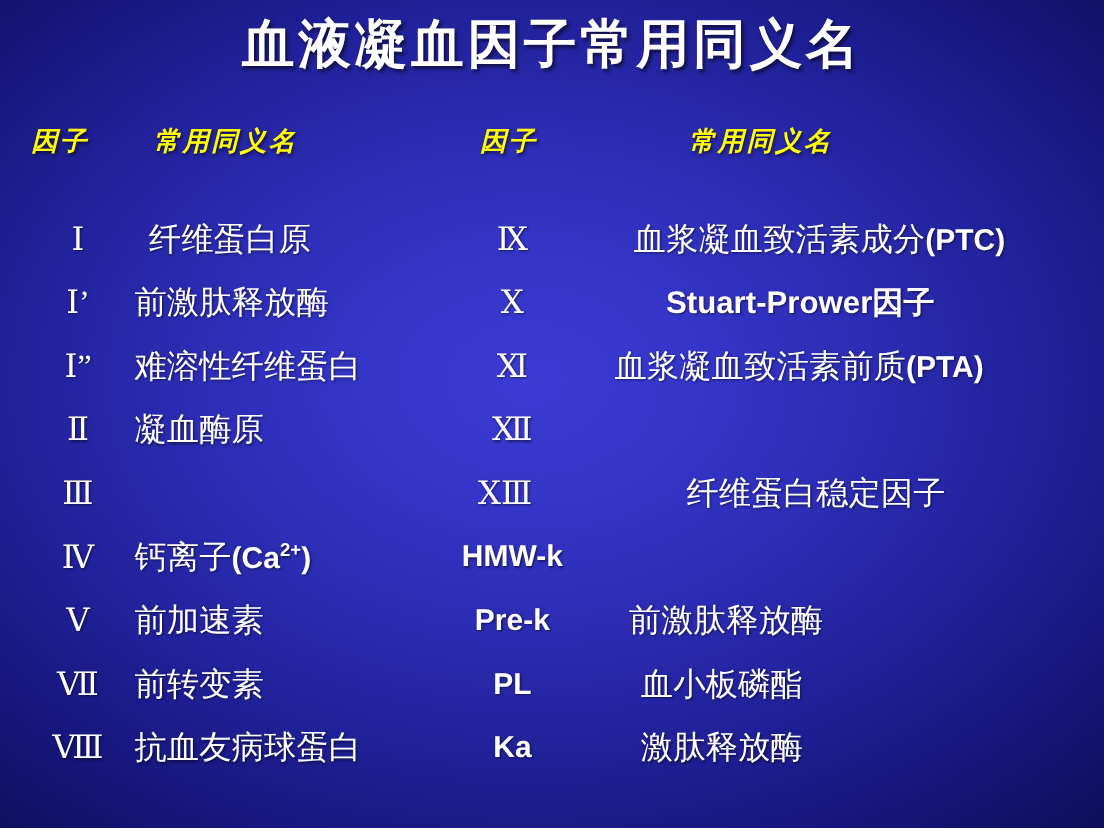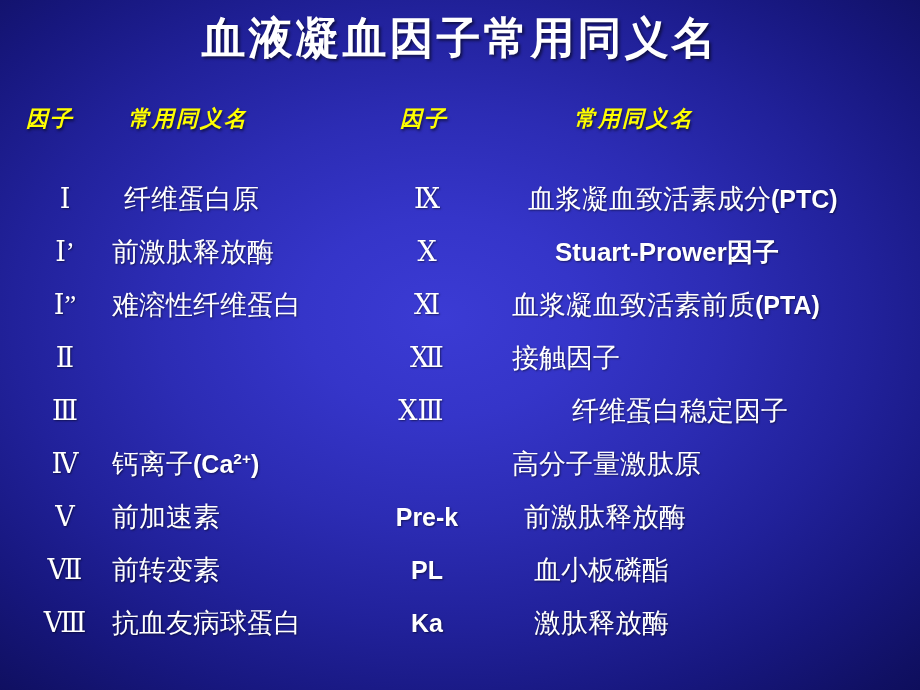--- a/index.html
+++ b/index.html
@@ -160,34 +160,34 @@
 
     <div class="trow">
       <div class="cell cell-factor c-f1">Ⅰ”</div>
       <div class="cell cell-name c-n1">难溶性纤维蛋白</div>
       <div class="cell cell-factor c-f2">Ⅺ</div>
       <div class="cell cell-name c-n2"><span>血浆凝血致活素前质</span><span class="bold-latin">(PTA)</span></div>
     </div>
 
     <div class="trow">
       <div class="cell cell-factor c-f1">Ⅱ</div>
+      <div class="cell cell-name c-n1">凝血酶原</div>
       <div class="cell cell-factor c-f2">Ⅻ</div>
-      <div class="cell cell-name c-n2">接触因子</div>
     </div>
 
     <div class="trow">
       <div class="cell cell-factor c-f1">Ⅲ</div>
       <div class="cell cell-factor c-f2" style="left:378px;">ⅩⅢ</div>
       <div class="cell cell-name c-n2" style="left:528px;margin-left:44px;">纤维蛋白稳定因子</div>
     </div>
 
     <div class="trow">
       <div class="cell cell-factor c-f1">Ⅳ</div>
       <div class="cell cell-name c-n1"><span>钙离子</span><span class="bold-latin">(Ca</span><span class="bold-latin"><sup>2+</sup></span><span class="bold-latin">)</span></div>
-      <div class="cell cell-name c-n2">高分子量激肽原</div>
+      <div class="cell cell-factor latin c-f2">HMW-k</div>
     </div>
 
     <div class="trow">
       <div class="cell cell-factor c-f1">Ⅴ</div>
       <div class="cell cell-name c-n1">前加速素</div>
       <div class="cell cell-factor latin c-f2">Pre-k</div>
       <div class="cell cell-name c-n2" style="left:524px;">前激肽释放酶</div>
     </div>
 
     <div class="trow">

